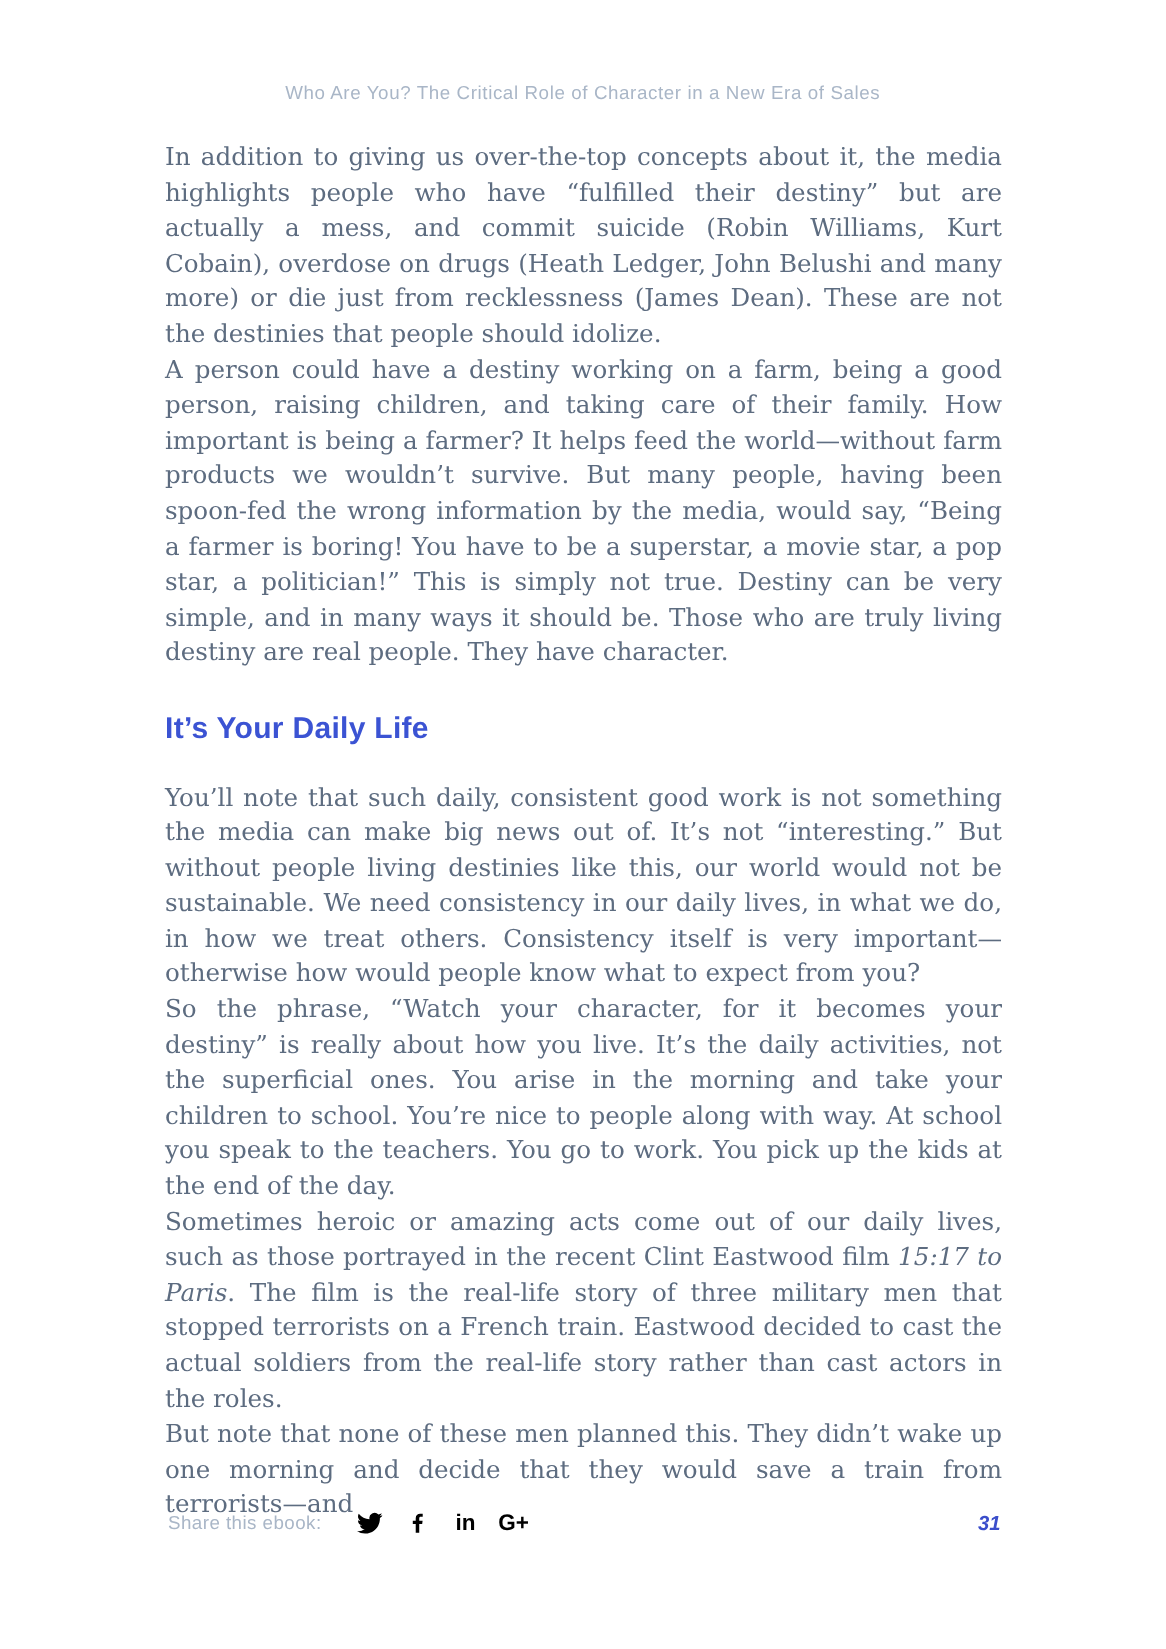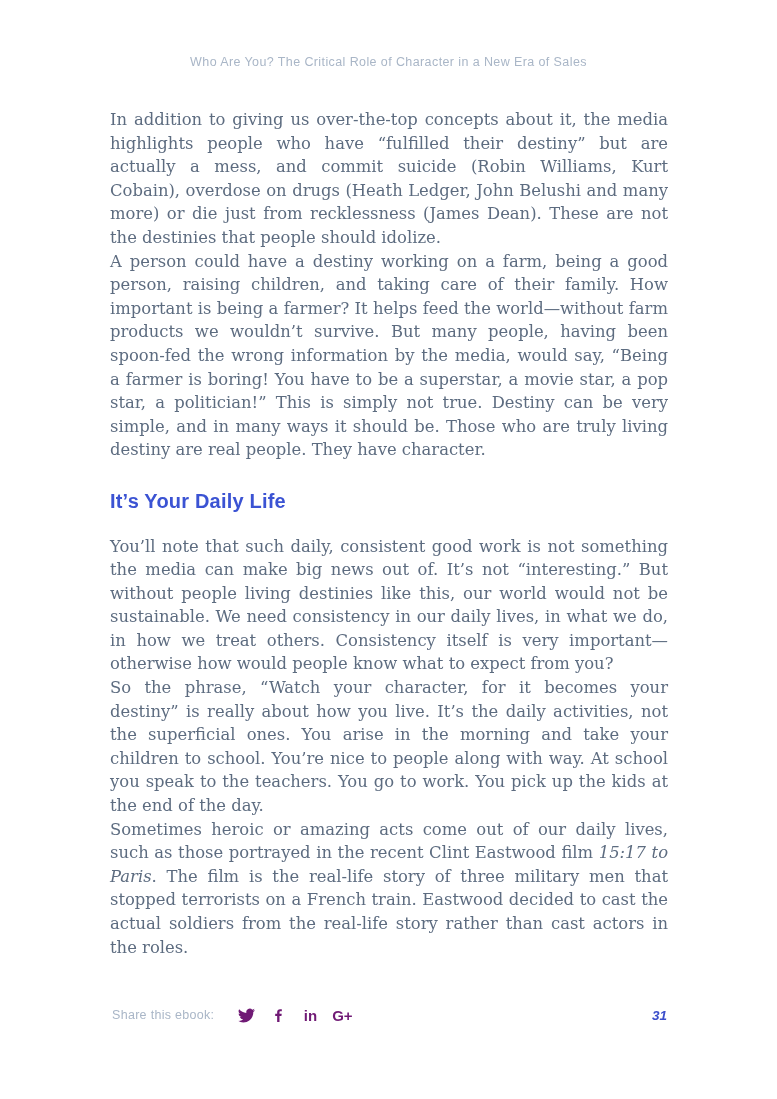--- a/index.html
+++ b/index.html
@@ -19,21 +19,21 @@
     position: absolute;
     top: 55px; left: 0; right: 0;
     text-align: center;
     font-size: 12.5px;
     letter-spacing: 0.4px;
     color: #a9b6c7;
     font-family: "Liberation Sans", sans-serif;
   }
   .content {
     position: absolute;
-    top: 108px; left: 110px;
+    top: 93px; left: 110px;
     width: 558px;
     font-family: "DejaVu Serif", serif;
     font-size: 16.4px;
     line-height: 23.6px;
     color: #5d6c80;
     text-align: justify;
   }
   .content p { margin: 0; }
   .section-heading {
     font-family: "Liberation Sans", sans-serif;
@@ -54,21 +54,21 @@
     align-items: center;
   }
   .share-label {
     font-size: 12.5px;
     letter-spacing: 0.3px;
     color: #a9b6c7;
     margin-right: 20px;
     white-space: nowrap;
   }
   .social-icon {
-    color: #701a75;
+    color: #000000;
     width: 24px; height: 22px;
     margin-right: 8px;
     display: inline-flex;
     align-items: center;
     justify-content: center;
     text-decoration: none;
     cursor: pointer;
   }
   .social-icon svg { width: 17px; height: 17px; fill: currentColor; }
   .glyph-icon {
@@ -99,20 +99,21 @@
 
     <h2 class="section-heading">It’s Your Daily Life</h2>
 
     <p>You’ll note that such daily, consistent good work is not something the media can make big news out of. It’s not “interesting.” But without people living destinies like this, our world would not be sustainable. We need consistency in our daily lives, in what we do, in how we treat others. Consistency itself is very important—otherwise how would people know what to expect from you?</p>
     <p>So the phrase, “Watch your character, for it becomes your destiny” is really about how you live. It’s the daily activities, not the superficial ones. You arise in the morning and take your children to school. You’re nice to people along with way. At school you speak to the teachers. You go to work. You pick up the kids at the end of the day.</p>
 
     <p>
       <span>Sometimes heroic or amazing acts come out of our daily lives, such as those portrayed in the recent Clint Eastwood film </span><span class="film-title">15:17 to Paris</span><span>. The film is the real-life story of three military men that stopped terrorists on a French train. Eastwood decided to cast the actual soldiers from the real-life story rather than cast actors in the roles.</span>
     </p>
 
+    <p>But note that none of these men planned this. They didn’t wake up one morning and decide that they would save a train from terrorists—and</p>
   </div>
 
   <div class="footer">
     <span class="share-label">Share this ebook:</span>
 
     <a class="social-icon" title="Twitter">
       <svg viewBox="0 0 24 24" aria-hidden="true">
         <path d="M23.95 4.57a10 10 0 0 1-2.82.78 4.96 4.96 0 0 0 2.16-2.72c-.95.56-2 .96-3.13 1.18a4.92 4.92 0 0 0-8.38 4.49A13.95 13.95 0 0 1 1.64 3.16a4.92 4.92 0 0 0 1.52 6.57 4.9 4.9 0 0 1-2.23-.61v.06a4.92 4.92 0 0 0 3.95 4.83 4.96 4.96 0 0 1-2.21.08 4.93 4.93 0 0 0 4.6 3.42A9.87 9.87 0 0 1 0 19.54a13.94 13.94 0 0 0 7.55 2.21c9.06 0 14.01-7.5 14.01-14 0-.21 0-.42-.02-.63A10 10 0 0 0 24 4.59l-.05-.02z"></path>
       </svg>
     </a>

